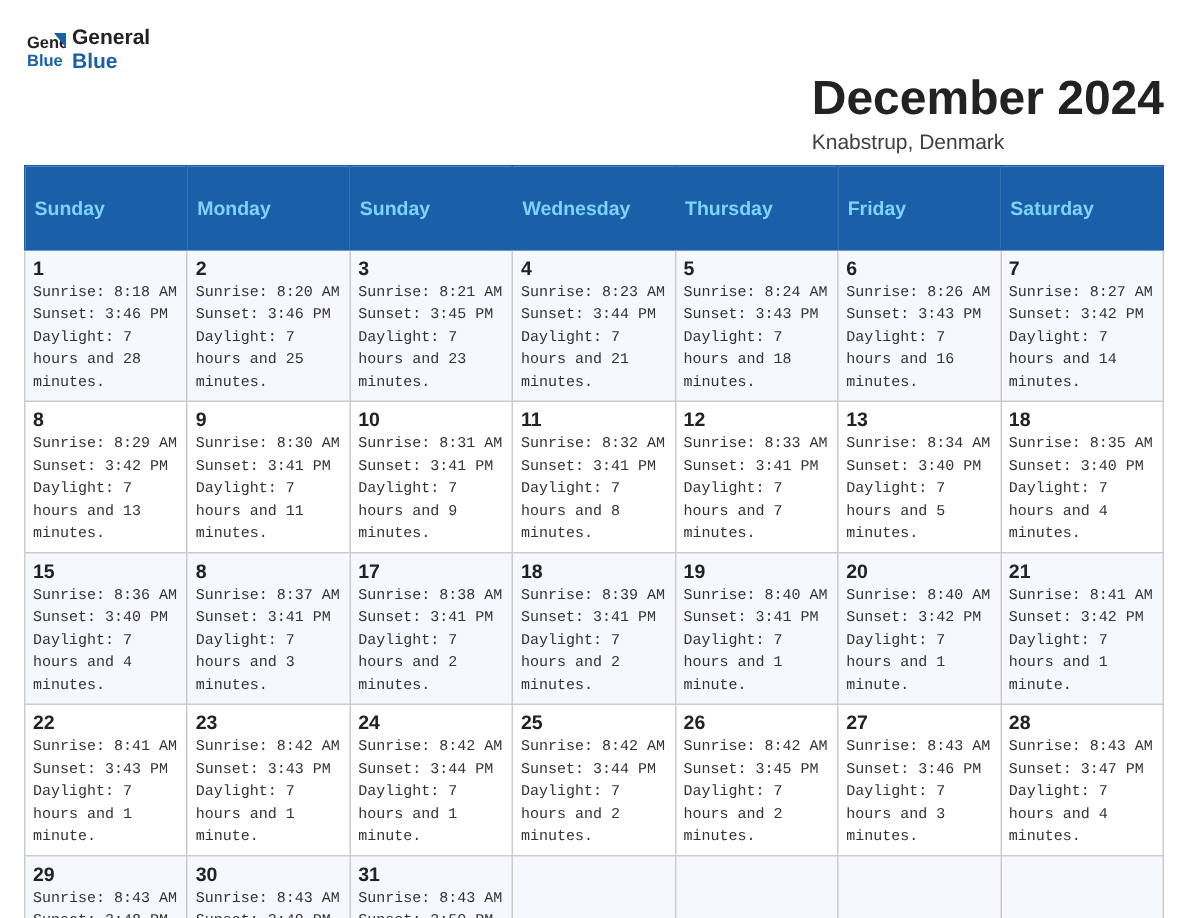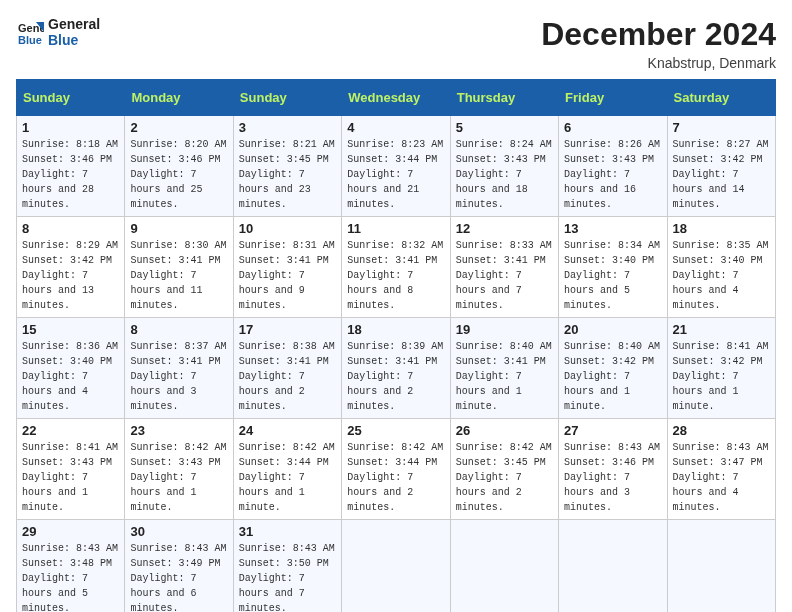--- a/index.html
+++ b/index.html
@@ -19,42 +19,42 @@
     .logo {
       display: flex;
       align-items: center;
       gap: 4px;
     }
     .logo-icon {
       width: 28px;
       height: 28px;
     }
     .title-block {
-      text-align: right;
+      margin-top: 31px;
     }
     .month-title {
       font-size: 32px;
       font-weight: bold;
       color: #222;
     }
     .location {
       font-size: 14px;
       color: #404040;
       margin-top: 2px;
     }
     table {
       width: 100%;
       border-collapse: collapse;
       font-size: 11px;
     }
     thead tr th {
       background-color: #1a5fa8;
-      color: #bef264;
+      color: #7dd3fc;
       text-align: left;
-      padding: 10px 6px;
+      padding: 20px 6px;
       font-size: 13px;
       font-weight: bold;
       border: 1px solid #1a5fa8;
       margin-left: 46px;
     }
     tbody tr td {
       border: 1px solid #ccc;
       vertical-align: top;
       padding: 4px 5px;
       width: 14.28%;

